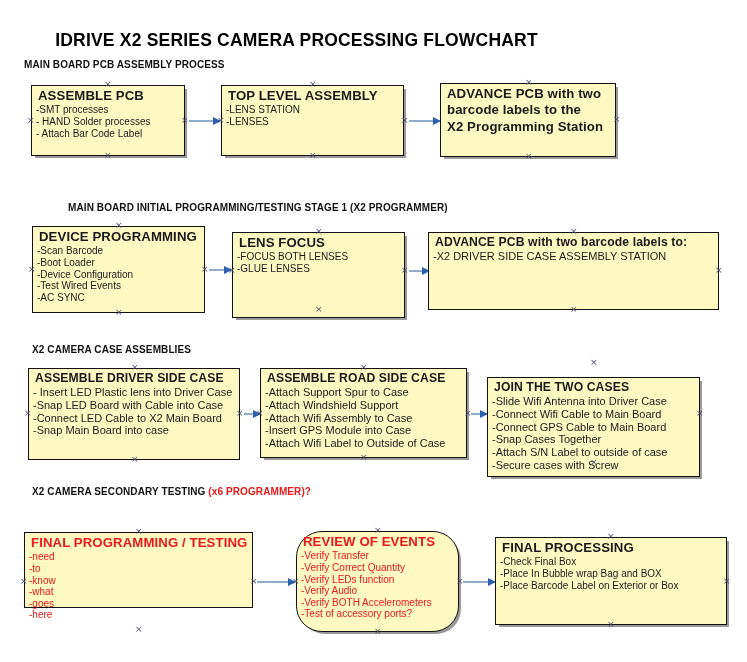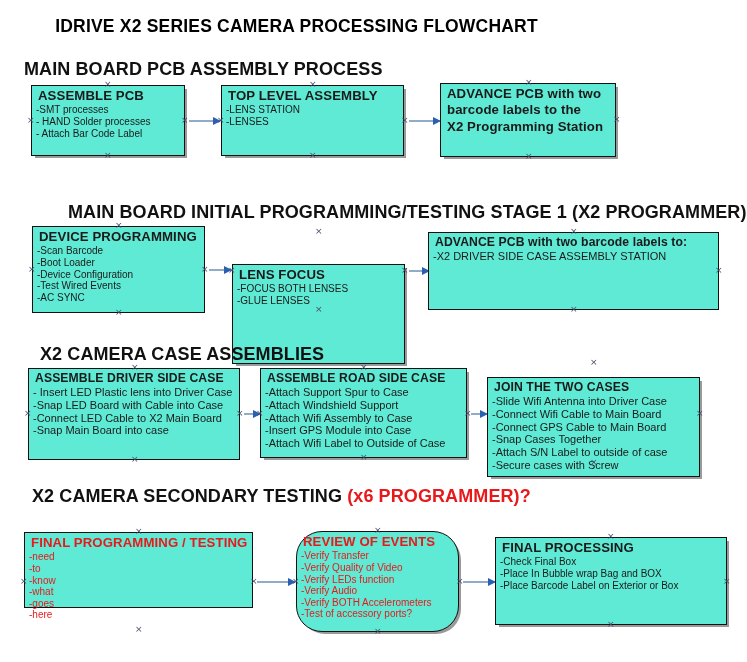--- a/index.html
+++ b/index.html
@@ -5,35 +5,35 @@
   html,body{margin:0;padding:0;background:#ffffff;}
   body{
     width:747px;height:662px;position:relative;overflow:hidden;
     font-family:"Liberation Sans","DejaVu Sans",sans-serif;
     color:#000;
   }
   .canvas{position:absolute;left:0;top:0;width:747px;height:662px;}
 
   
   .doc-title{
-    position:absolute;left:0;top:16px;width:593px;text-align:center;
+    position:absolute;left:0;top:30px;width:593px;text-align:center;
     font-size:17.5px;font-weight:bold;letter-spacing:.2px;color:#000;
   }
 
   
   .sec-head{
-    position:absolute;font-size:18px;font-weight:bold;color:#111;
+    position:absolute;font-size:10px;font-weight:bold;color:#111;
     white-space:nowrap;letter-spacing:.1px;
   }
   .sec-head .red{color:#e8191b;}
 
   
   .box{
     position:absolute;box-sizing:border-box;
-    background:#5eead4;border:1.3px solid #111;
+    background:#fef9c3;border:1.3px solid #111;
     padding:2px 3px 0 4px;
     line-height:1.16;
   }
   .box.shadow{box-shadow:3px 3px 0 -1px #9a9a9a;}
   .box .bt{
     display:block;font-weight:bold;font-size:12.6px;white-space:nowrap;
     letter-spacing:.1px;margin:0 0 1px 2px;
   }
   .box .bl{
     display:block;font-size:11.4px;white-space:nowrap;letter-spacing:0;
@@ -117,41 +117,41 @@
     <span class="bl">-Test Wired Events</span>
     <span class="bl">-AC SYNC</span>
   </div>
   <span class="xh" style="left:115px;top:222px;"></span>
   <span class="xh" style="left:115px;top:309px;"></span>
   <span class="xh" style="left:28px;top:266px;"></span>
   <span class="xh" style="left:201px;top:266px;"></span>
 
   <div class="arrow" style="left:209px;top:269px;width:22px;"></div>
 
-  <div class="box shadow blk t13 l115" style="left:232px;top:232px;width:173px;height:100px;margin-top:32px;">
+  <div class="box shadow blk t13 l115" style="left:232px;top:232px;width:173px;height:86px;">
     <span class="bt">LENS FOCUS</span>
     <span class="bl">-FOCUS BOTH LENSES</span>
     <span class="bl">-GLUE LENSES</span>
   </div>
   <span class="xh" style="left:315px;top:228px;"></span>
   <span class="xh" style="left:315px;top:306px;"></span>
   <span class="xh" style="left:228px;top:267px;"></span>
   <span class="xh" style="left:401px;top:267px;"></span>
 
   <div class="arrow" style="left:409px;top:270px;width:20px;"></div>
 
   <div class="box blk t12 l11" style="left:428px;top:232px;width:291px;height:78px;">
     <span class="bt">ADVANCE PCB with two barcode labels to:</span>
     <span class="bl">-X2 DRIVER  SIDE  CASE  ASSEMBLY STATION</span>
   </div>
   <span class="xh" style="left:570px;top:228px;"></span>
   <span class="xh" style="left:570px;top:306px;"></span>
   <span class="xh" style="left:715px;top:267px;"></span>
 
-  <div class="sec-head" style="left:40px;top:344px;">
+  <div class="sec-head" style="left:32px;top:344px;">
     <span>X2 CAMERA CASE ASSEMBLIES</span>
   </div>
 
   <div class="box blk t12 l11" style="left:28px;top:368px;width:212px;height:92px;">
     <span class="bt">ASSEMBLE DRIVER SIDE CASE</span>
     <span class="bl">- Insert LED Plastic lens into Driver Case</span>
     <span class="bl">-Snap LED Board with Cable into Case</span>
     <span class="bl">-Connect LED Cable to X2 Main Board</span>
     <span class="bl">-Snap Main Board into case</span>
   </div>
@@ -206,21 +206,21 @@
   <span class="xh" style="left:135px;top:528px;"></span>
   <span class="xh" style="left:135px;top:626px;"></span>
   <span class="xh" style="left:20px;top:578px;"></span>
   <span class="xh" style="left:250px;top:578px;"></span>
 
   <div class="arrow" style="left:257px;top:581px;width:38px;"></div>
 
   <div class="box shadow red overflow t13 l115" style="left:296px;top:531px;width:163px;height:101px;">
     <span class="bt">REVIEW OF EVENTS</span>
     <span class="bl">-Verify Transfer</span>
-    <span class="bl">-Verify Quality of Video</span>
+    <span class="bl">-Verify Correct Quantity</span>
     <span class="bl">-Verify LEDs function</span>
     <span class="bl">-Verify Audio</span>
     <span class="bl">-Verify BOTH Accelerometers</span>
     <span class="bl">-Test of accessory ports?</span>
   </div>
   <span class="xh" style="left:374px;top:527px;"></span>
   <span class="xh" style="left:374px;top:628px;"></span>
   <span class="xh" style="left:292px;top:578px;"></span>
   <span class="xh" style="left:456px;top:578px;"></span>
 

